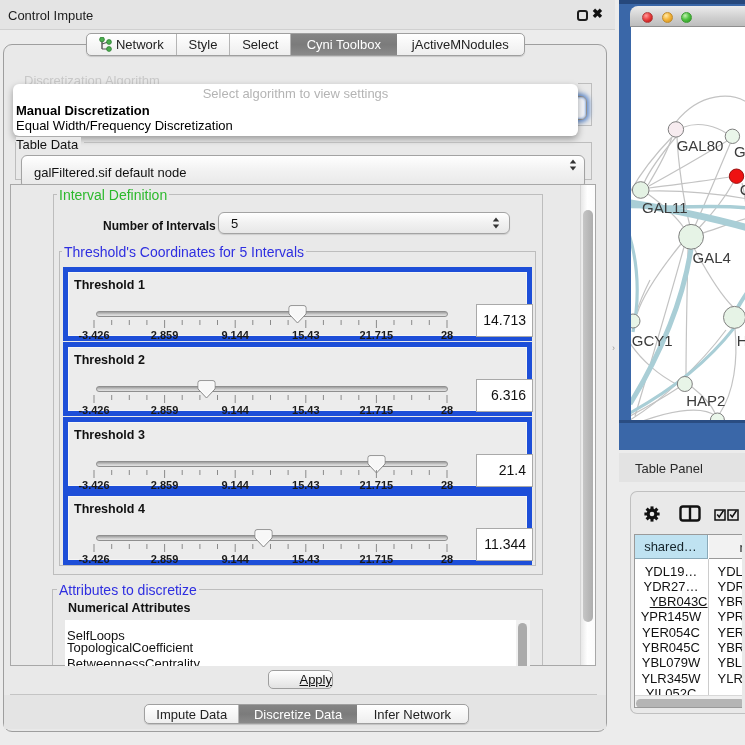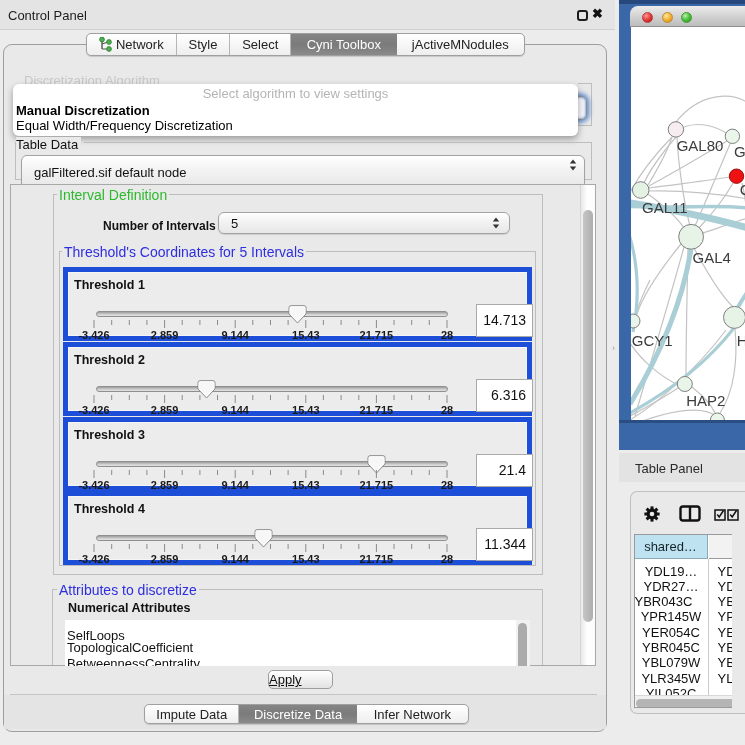--- a/index.html
+++ b/index.html
@@ -21,21 +21,21 @@
 .tbox { position:absolute; background:#ececec; border:5px solid #1d4ed8; box-shadow:inset 0 0 0 1px #f5f5f5; }
 .thl { position:absolute; left:6px; top:6px; font-size:12.5px; font-weight:bold; color:#111; }
 .track { position:absolute; height:6px; border-radius:3px; background:linear-gradient(#9d9d9d,#cfcfcf 60%,#e3e3e3); border:1px solid #8f8f8f; }
 .tfield { position:absolute; background:#ffffff; border:1px solid #a9a9a9; font-size:14px; color:#111; text-align:right; padding-right:6px; }
 </style>
 </head>
 <body>
 <div id="page">
 
 <div class="abs" style="left:0; top:0; width:615px; height:30px; background:#e4e4e4; border-bottom:1px solid #d0d0d0;"></div>
-<div class="abs" style="left:8px; top:8px; font-size:13px; color:#1c1c1c;">Control Panel</div>
+<div class="abs" style="left:8px; top:8px; font-size:13px; color:#1c1c1c;">Control Impute</div>
 <div class="abs" style="left:577px; top:10px; width:11px; height:11px; border:2px solid #1c1c1c; border-radius:3px;"></div>
 <div class="abs" style="left:592px; top:6px; font-size:13px; font-weight:bold; color:#111;">✖</div>
 
 <div class="abs" style="left:3px; top:44px; width:604px; height:688px; background:#e9e9e9; border:1px solid #9e9e9e; border-radius:9px;"></div>
 
 <div class="tabbar" style="left:86px; top:33px; width:439px; height:23px;">
   <div class="tab" style="width:90px;">
     <svg width="13" height="15" viewBox="0 0 13 15" style="margin-right:4px;">
       <line x1="3" y1="3" x2="3" y2="12" stroke="#555" stroke-width="1.4"></line>
       <line x1="3" y1="7" x2="9" y2="5" stroke="#555" stroke-width="1.2"></line>
@@ -251,21 +251,21 @@
 <div class="abs" style="left:65px; top:620px; width:465px; height:45.5px; background:#ffffff; overflow:hidden;">
   <div class="abs" style="left:2px; top:8px; font-size:13px; color:#111;">SelfLoops</div>
   <div class="abs" style="left:2px; top:20px; font-size:13px; color:#111;">TopologicalCoefficient</div>
   <div class="abs" style="left:2px; top:36px; font-size:13px; color:#111;">BetweennessCentrality</div>
   <div class="abs" style="left:451px; top:0; width:14px; height:46px; background:#f1f1f1;"></div>
   <div class="abs" style="left:453px; top:3px; width:9px; height:43px; border-radius:4.5px 4.5px 0 0; background:#ababab;"></div>
 </div>
 
 <div class="abs" style="left:4px; top:695px; width:602px; height:34px; background:#e4e4e4;"></div>
     <div class="abs" style="left:10px; top:694px; width:587px; height:1px; background:#c4c4c4;"></div>
-<div class="abs" style="left:268px; top:670px; width:65px; height:19px; border:1px solid #9e9e9e; border-radius:5px; background:linear-gradient(#ffffff,#e2e2e2); font-size:13px; color:#111; text-align:left; line-height:17px;text-decoration:underline;">Apply</div>
+<div class="abs" style="left:268px; top:670px; width:65px; height:19px; border:1px solid #9e9e9e; border-radius:5px; background:linear-gradient(#ffffff,#e2e2e2); font-size:13px; color:#111; text-align:right; line-height:17px;text-decoration:underline;">Apply</div>
 
 <div class="tabbar" style="left:144px; top:704px; width:325px; height:20px;">
   <div class="tab" style="width:95px;">Impute Data</div>
   <div class="tab sel" style="width:118px;">Discretize Data</div>
   <div class="tab" style="width:112px;">Infer Network</div>
 </div>
 
 <div class="abs" style="left:612px; top:343px; font-size:9px; color:#9a9a9a;">›</div>
 
 <div class="abs" style="left:619px; top:0; width:126px; height:450px; background:#3a67a8;"></div>
@@ -349,29 +349,29 @@
   <rect x="1.5" y="1.5" width="19" height="14" rx="2.5" fill="none" stroke="#111" stroke-width="2.4"></rect>
   <line x1="11" y1="2" x2="11" y2="15" stroke="#111" stroke-width="2.4"></line>
 </svg>
 <svg class="abs" style="left:714px; top:509px;" width="32" height="12" viewBox="0 0 32 12">
   <rect x="1" y="1" width="10" height="10" fill="none" stroke="#111" stroke-width="1.5"></rect>
   <path d="M3.2,5.5 L5.2,8 L9.5,1.5" fill="none" stroke="#111" stroke-width="1.5"></path>
   <rect x="14" y="1" width="10" height="10" fill="none" stroke="#111" stroke-width="1.5"></rect>
   <path d="M16.2,5.5 L18.2,8 L22.5,1.5" fill="none" stroke="#111" stroke-width="1.5"></path>
 </svg>
 
-<div class="abs" style="left:633.5px; top:534px; width:98px; height:174px; background:#ffffff; border:1px solid #9a9a9a; border-right:none; overflow:hidden;">
+<div class="abs" style="left:633.5px; top:534px; width:108px; height:174px; background:#ffffff; border:1px solid #9a9a9a; border-right:none; overflow:hidden;">
   <div class="abs" style="left:0; top:0; width:73px; height:24px; background:#bfe2f1; border-right:1px solid #8aa9b8; border-bottom:1px solid #8aa9b8; font-size:13px; color:#15242b; text-align:center; line-height:24px;">shared…</div>
   <div class="abs" style="left:74px; top:0; width:40px; height:24px; background:#f2f2f2; border-bottom:1px solid #9a9a9a;"></div>
       <div class="abs" style="left:105px; top:5px; font-size:13px; color:#222;">na</div>
   <div class="abs" style="left:0; top:28.5px; width:73px; text-align:center; font-size:13px; color:#111;">YDL19…</div>
       <div class="abs" style="left:83px; top:28.5px; font-size:13px; color:#111;">YDL1</div>
       <div class="abs" style="left:0; top:43.8px; width:73px; text-align:center; font-size:13px; color:#111;">YDR27…</div>
       <div class="abs" style="left:83px; top:43.8px; font-size:13px; color:#111;">YDR2</div>
-      <div class="abs" style="left:0; top:59.1px; width:73px; text-align:left; font-size:13px; color:#111;">YBR043C</div>
+      <div class="abs" style="left:0; top:59.1px; width:73px; text-align:right; font-size:13px; color:#111;text-decoration:underline;">YBR043C</div>
       <div class="abs" style="left:83px; top:59.1px; font-size:13px; color:#111;">YBR0</div>
       <div class="abs" style="left:0; top:74.4px; width:73px; text-align:center; font-size:13px; color:#111;">YPR145W</div>
       <div class="abs" style="left:83px; top:74.4px; font-size:13px; color:#111;">YPR1</div>
       <div class="abs" style="left:0; top:89.7px; width:73px; text-align:center; font-size:13px; color:#111;">YER054C</div>
       <div class="abs" style="left:83px; top:89.7px; font-size:13px; color:#111;">YER0</div>
       <div class="abs" style="left:0; top:105.0px; width:73px; text-align:center; font-size:13px; color:#111;">YBR045C</div>
       <div class="abs" style="left:83px; top:105.0px; font-size:13px; color:#111;">YBR0</div>
       <div class="abs" style="left:0; top:120.3px; width:73px; text-align:center; font-size:13px; color:#111;">YBL079W</div>
       <div class="abs" style="left:83px; top:120.3px; font-size:13px; color:#111;">YBL0</div>
       <div class="abs" style="left:0; top:135.6px; width:73px; text-align:center; font-size:13px; color:#111;">YLR345W</div>

